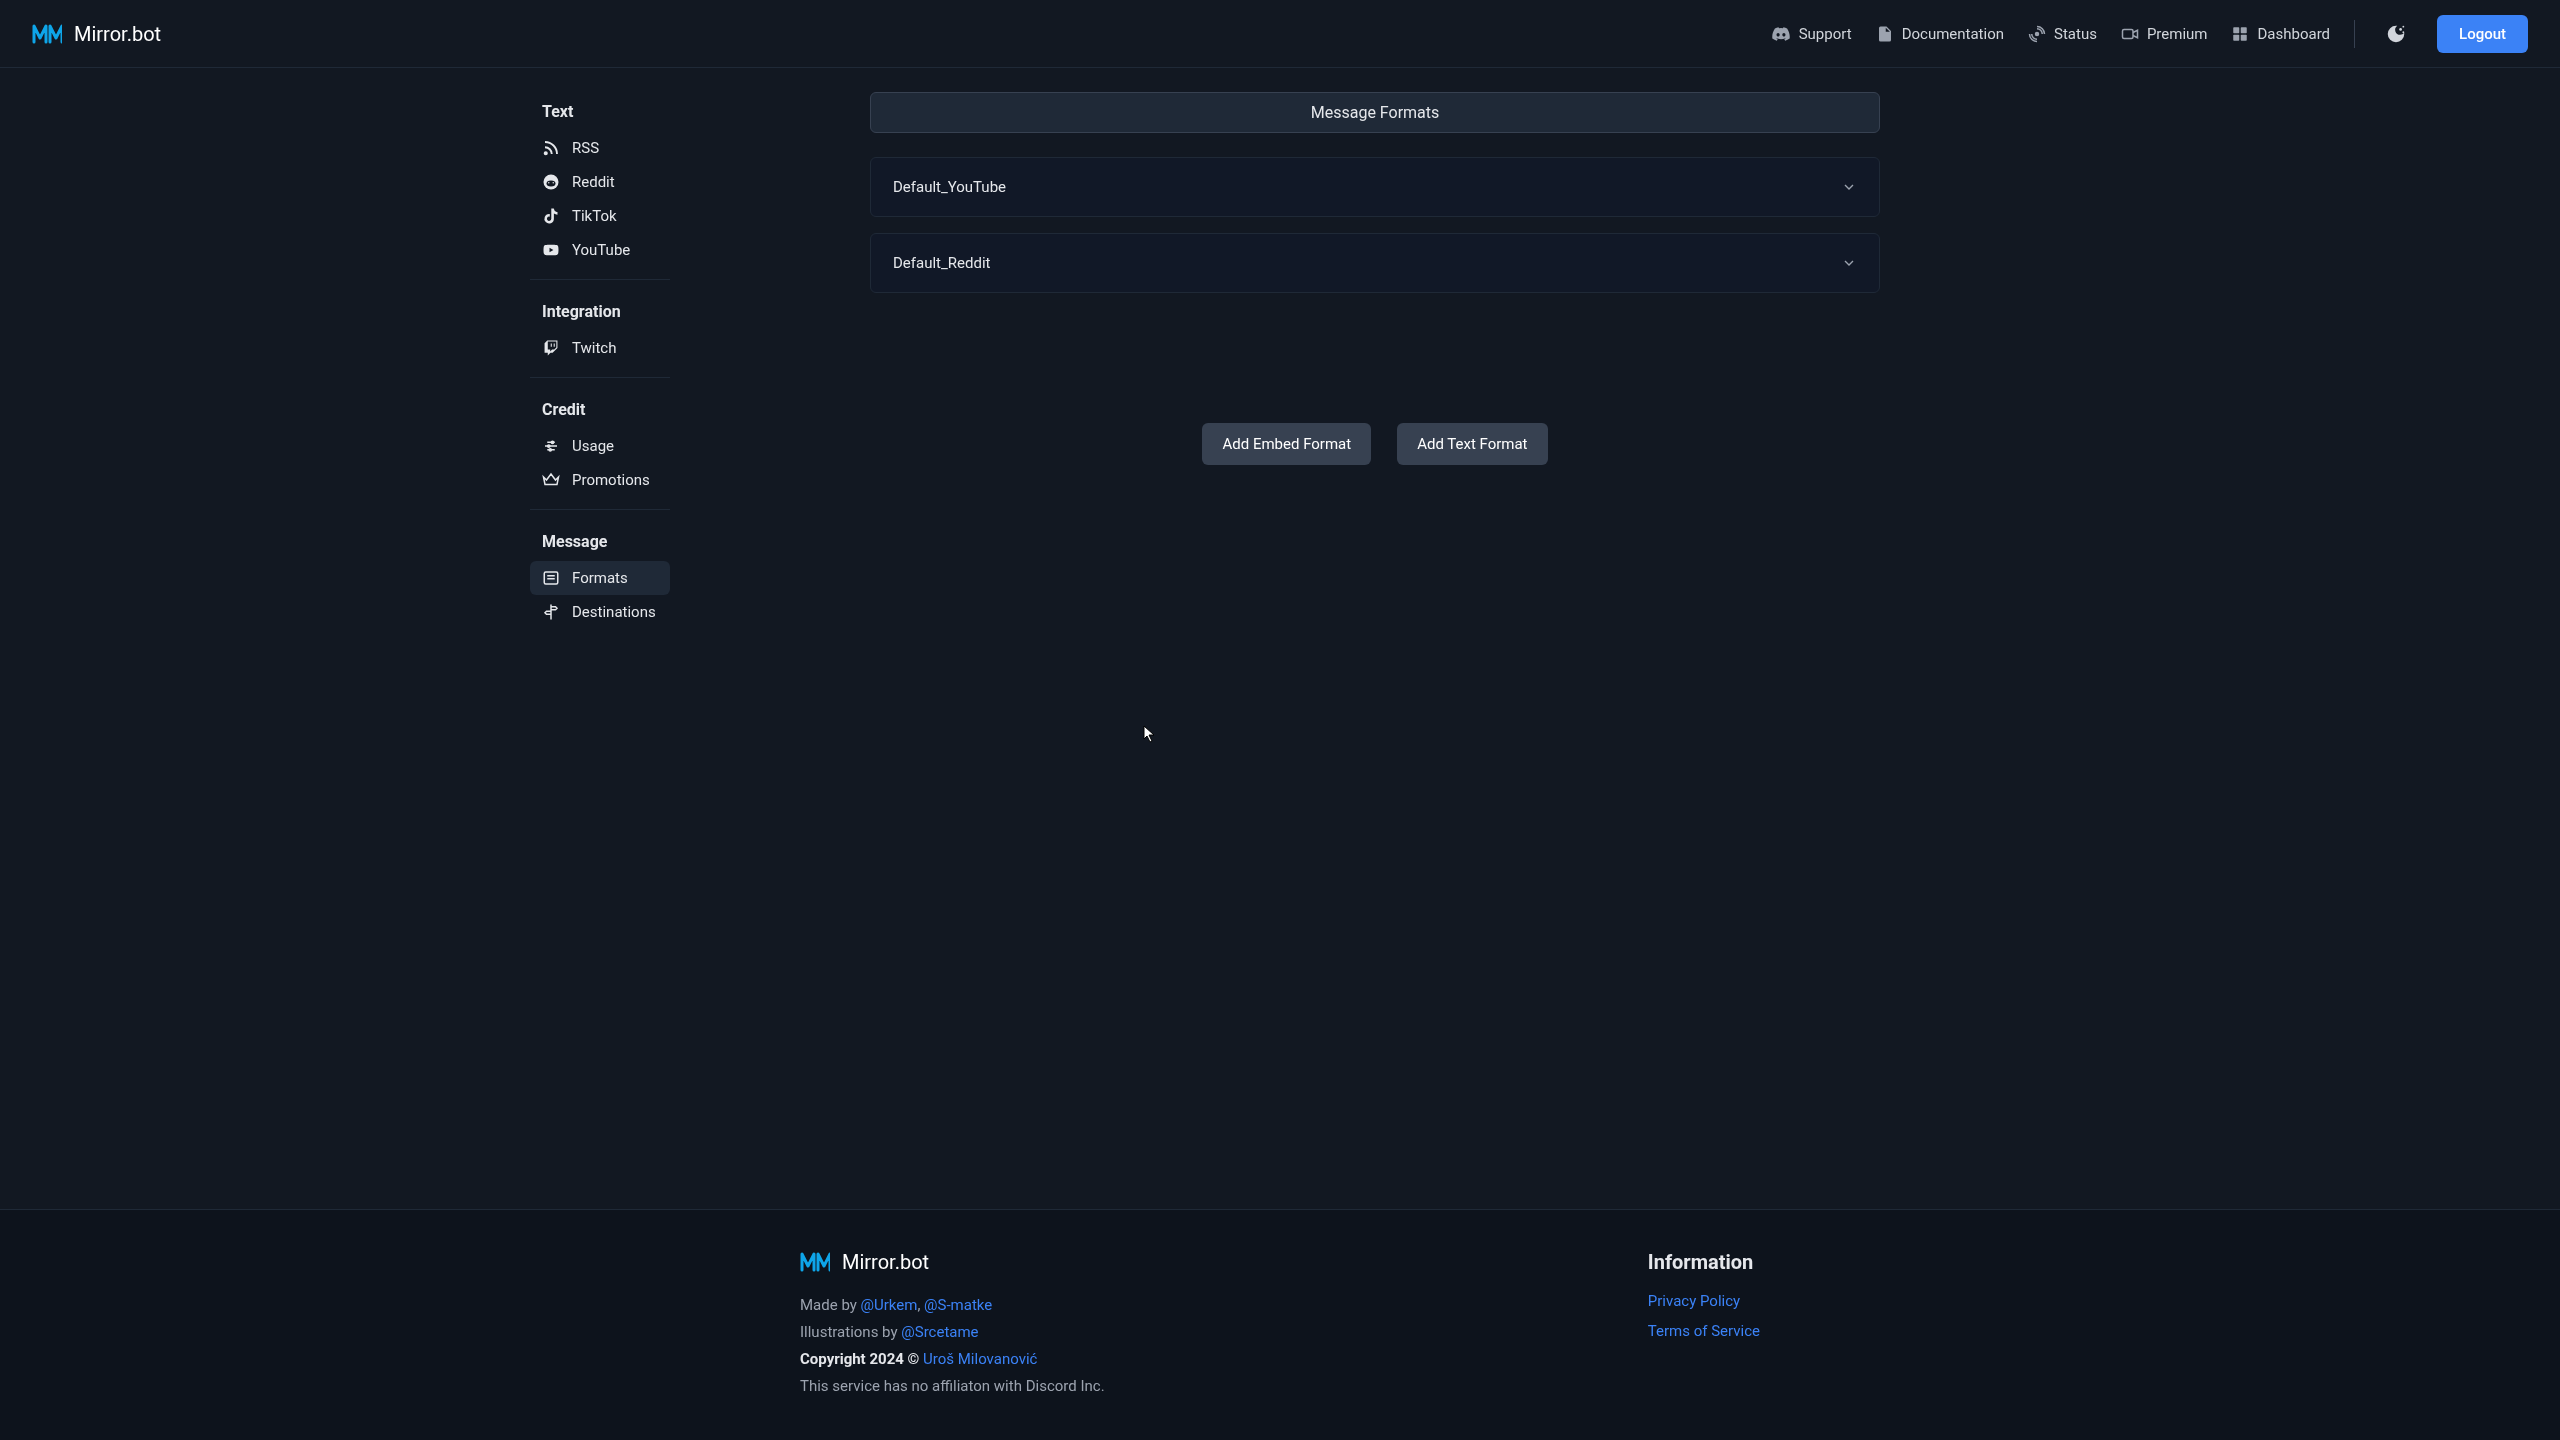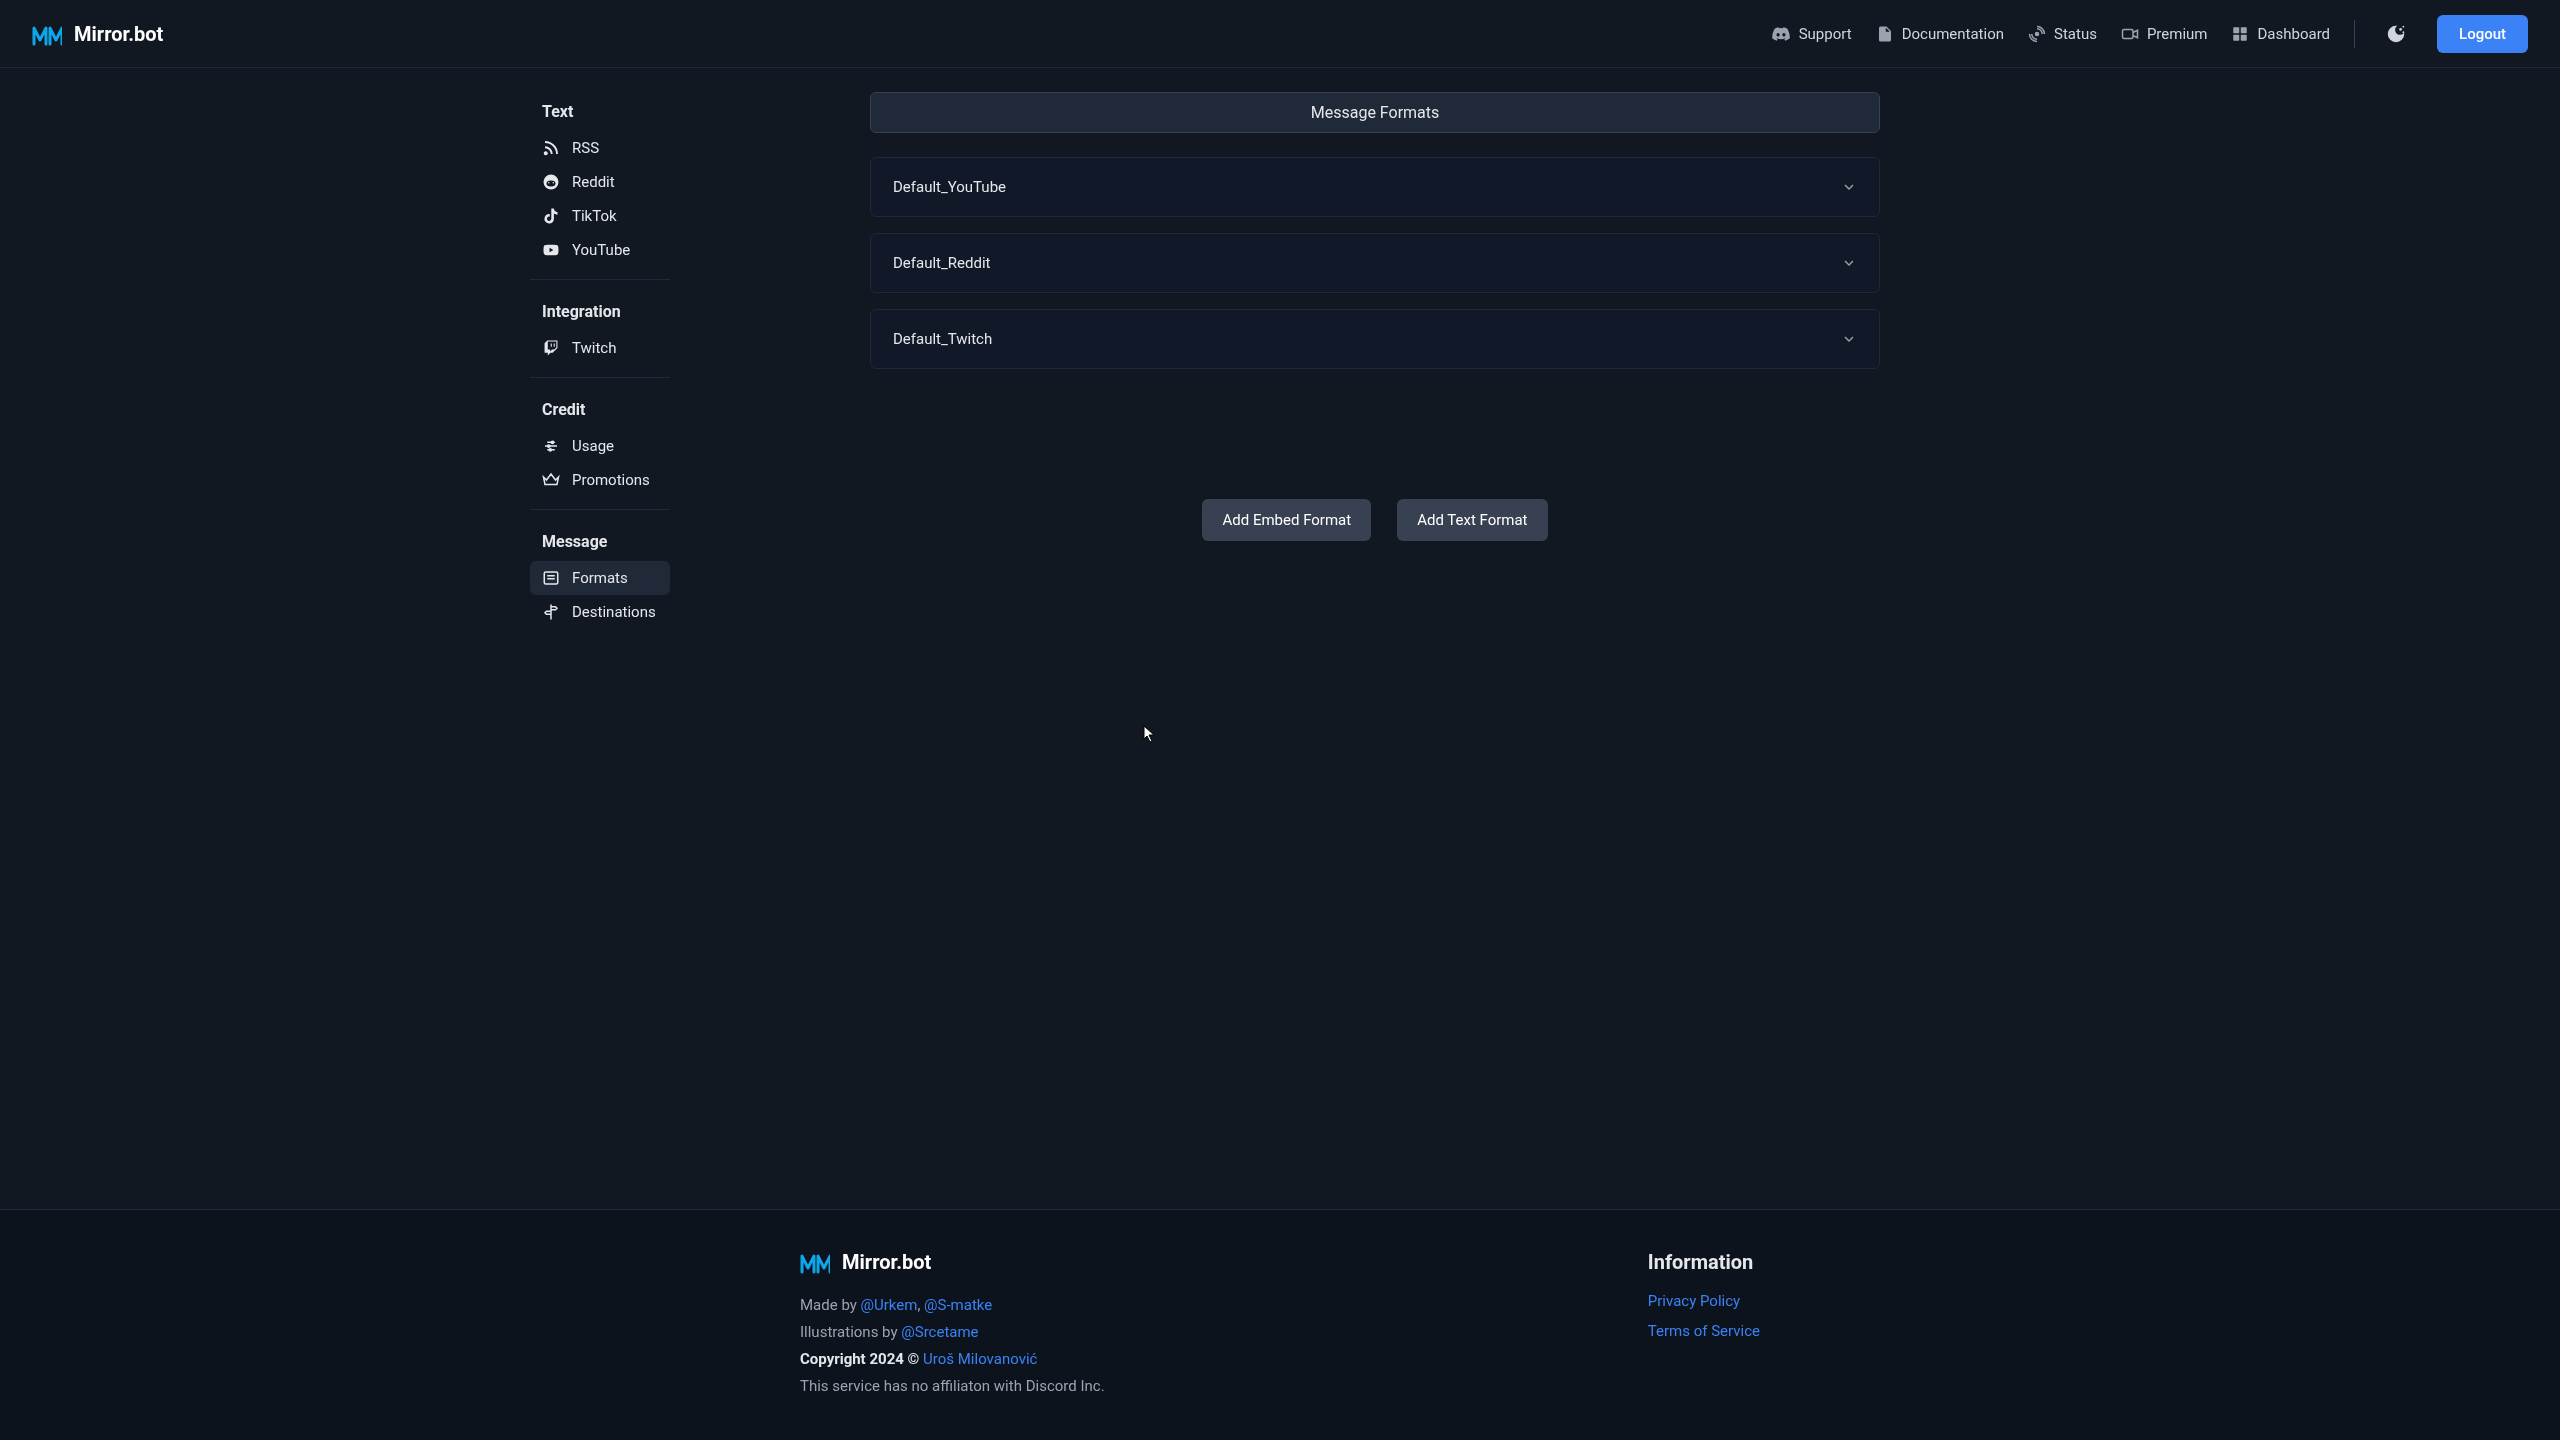--- a/index.html
+++ b/index.html
@@ -22,24 +22,24 @@
       display: flex;
       align-items: center;
       justify-content: space-between;
       padding: 16px 32px;
       border-bottom: 1px solid #1f2937;
       height: 68px;
     }
     
     .logo {
       display: flex;
-      align-items: flex-end;
+      align-items: flex-start;
       gap: 12px;
       font-size: 20px;
-      font-weight: 700;
+      font-weight: 400;
       color: #ffffff;
     }
     
     .logo-icon {
       color: #0ea5e9;
       font-size: 24px;
       display: flex;
       align-items: center;
     }
     
@@ -484,28 +484,20 @@
 
       <div class="format-item">
         <span>Default_Reddit</span>
         <span class="chevron">
           <svg width="16" height="16" viewBox="0 0 24 24" fill="none" stroke="currentColor" stroke-width="2">
             <polyline points="6 9 12 15 18 9"></polyline>
           </svg>
         </span>
       </div>
 
-      <div class="format-item">
-        <span>Default_Twitch</span>
-        <span class="chevron">
-          <svg width="16" height="16" viewBox="0 0 24 24" fill="none" stroke="currentColor" stroke-width="2">
-            <polyline points="6 9 12 15 18 9"></polyline>
-          </svg>
-        </span>
-      </div>
 
       <div class="action-buttons">
         <div class="action-btn">Add Embed Format</div>
         <div class="action-btn">Add Text Format</div>
       </div>
     </main>
 
   </div>
 </div>
 

